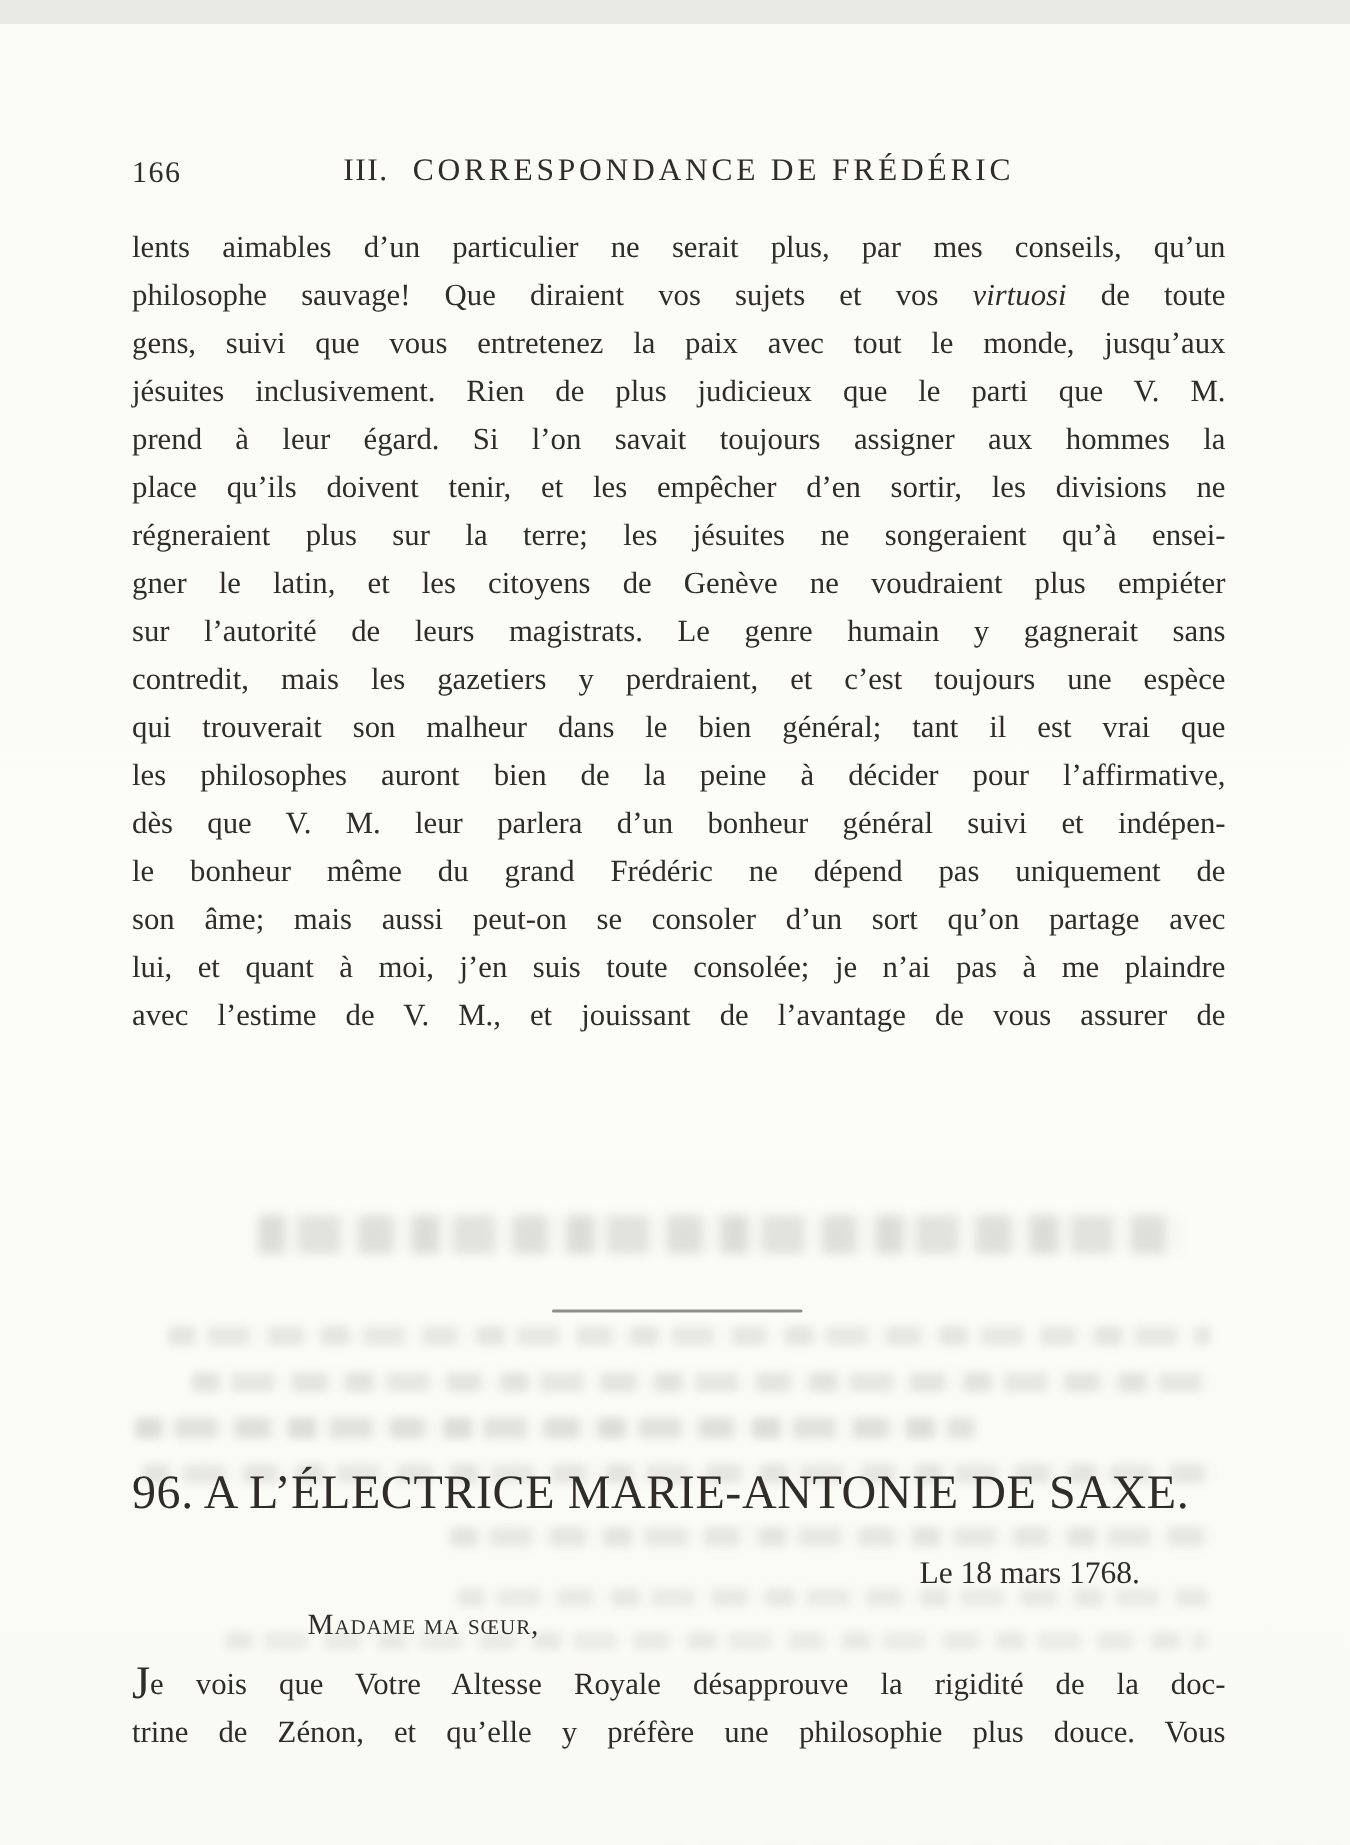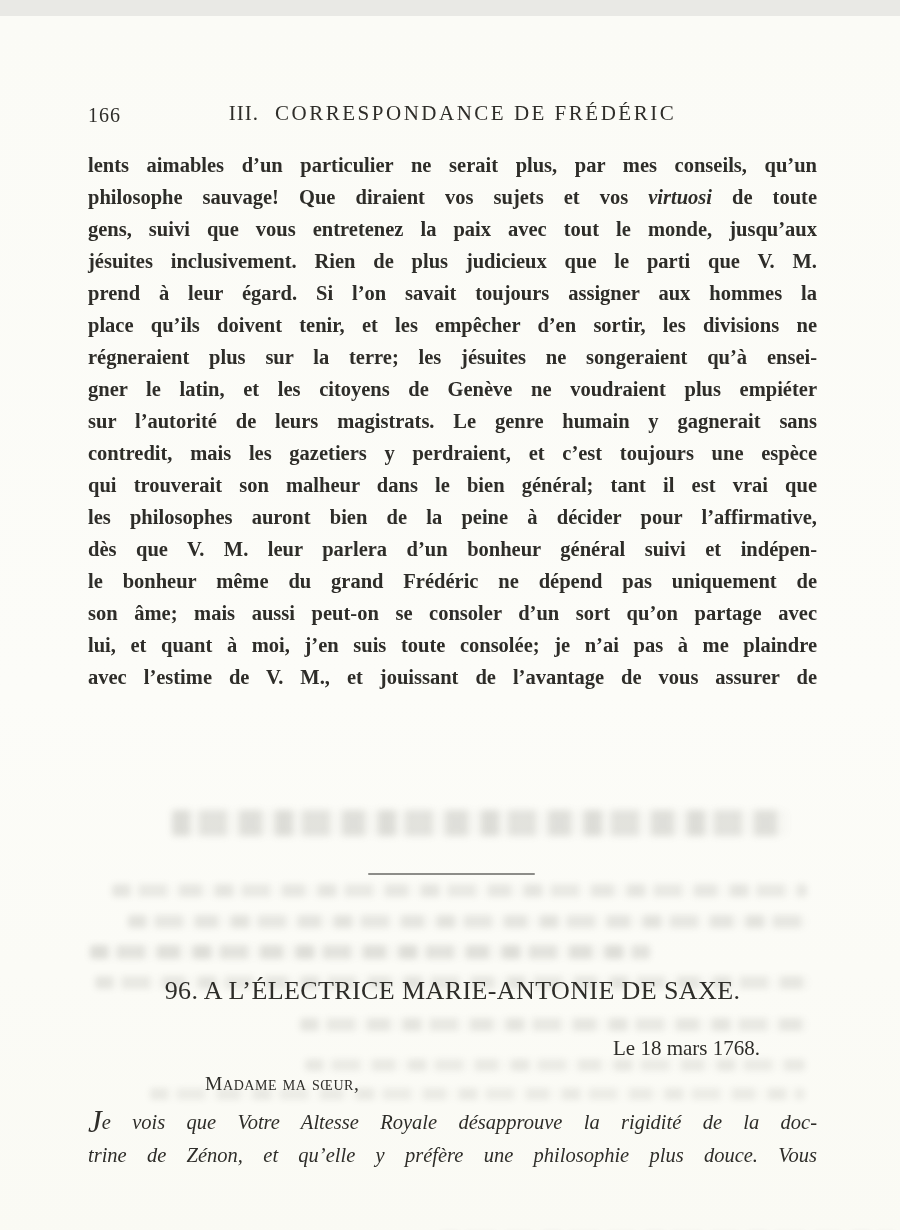--- a/index.html
+++ b/index.html
@@ -21,21 +21,21 @@
   }
   .running-head{
     position:absolute;left:88px;top:85px;width:729px;
     text-align:center;font-size:21px;letter-spacing:2.5px;
     white-space:nowrap;
   }
   .running-head .sec{margin-right:16px;letter-spacing:1px;}
   
   .body-block{
     position:absolute;left:88px;top:133px;width:729px;
-    font-size:20.5px;line-height:32px;font-weight:bold;
+    font-size:20.5px;line-height:32px;
   }
   .line{
     text-align:justify;
     text-align-last:justify;
     height:32px;overflow:visible;
   }
   .line.last{text-align-last:left;}
   .line i{font-style:italic;}
   
   .divider{
@@ -55,36 +55,36 @@
   .g3{left:128px;top:899px;width:680px;height:13px;opacity:.33;}
   .g4{left:90px; top:929px;width:560px;height:14px;opacity:.40;}
   .g5{left:95px; top:960px;width:715px;height:13px;opacity:.30;}
   .g6{left:300px;top:1002px;width:508px;height:13px;opacity:.30;}
   .g7{left:305px;top:1043px;width:500px;height:12px;opacity:.26;}
   .g8{left:150px;top:1072px;width:655px;height:12px;opacity:.24;}
   .g9{left:440px;top:1216px;width:455px;height:11px;opacity:.30;filter:blur(2px);}
   
   .letter-heading{
     position:absolute;left:88px;top:960px;width:729px;
-    text-align:center;font-size:26px;letter-spacing:0.4px;
+    font-size:32px;letter-spacing:0.4px;
     white-space:nowrap;
   }
   .letter-date{
     position:absolute;left:88px;top:1020px;width:672px;
     text-align:right;font-size:21px;
   }
   .salutation{
     position:absolute;left:205px;top:1057px;
     font-size:19.5px;font-variant:small-caps;letter-spacing:0.6px;
   }
   .letter-body{
     position:absolute;left:88px;top:1090px;width:729px;
     font-size:20.5px;line-height:33px;
   }
-  .letter-body .line{height:33px;font-style:italic;}
+  .letter-body .line{height:33px;}
   .initial{
     font-size:31px;line-height:1;vertical-align:-3px;
   }
 </style>
 </head>
 <body>
 
 <div class="page">
 
   <div class="pageno">166</div>

